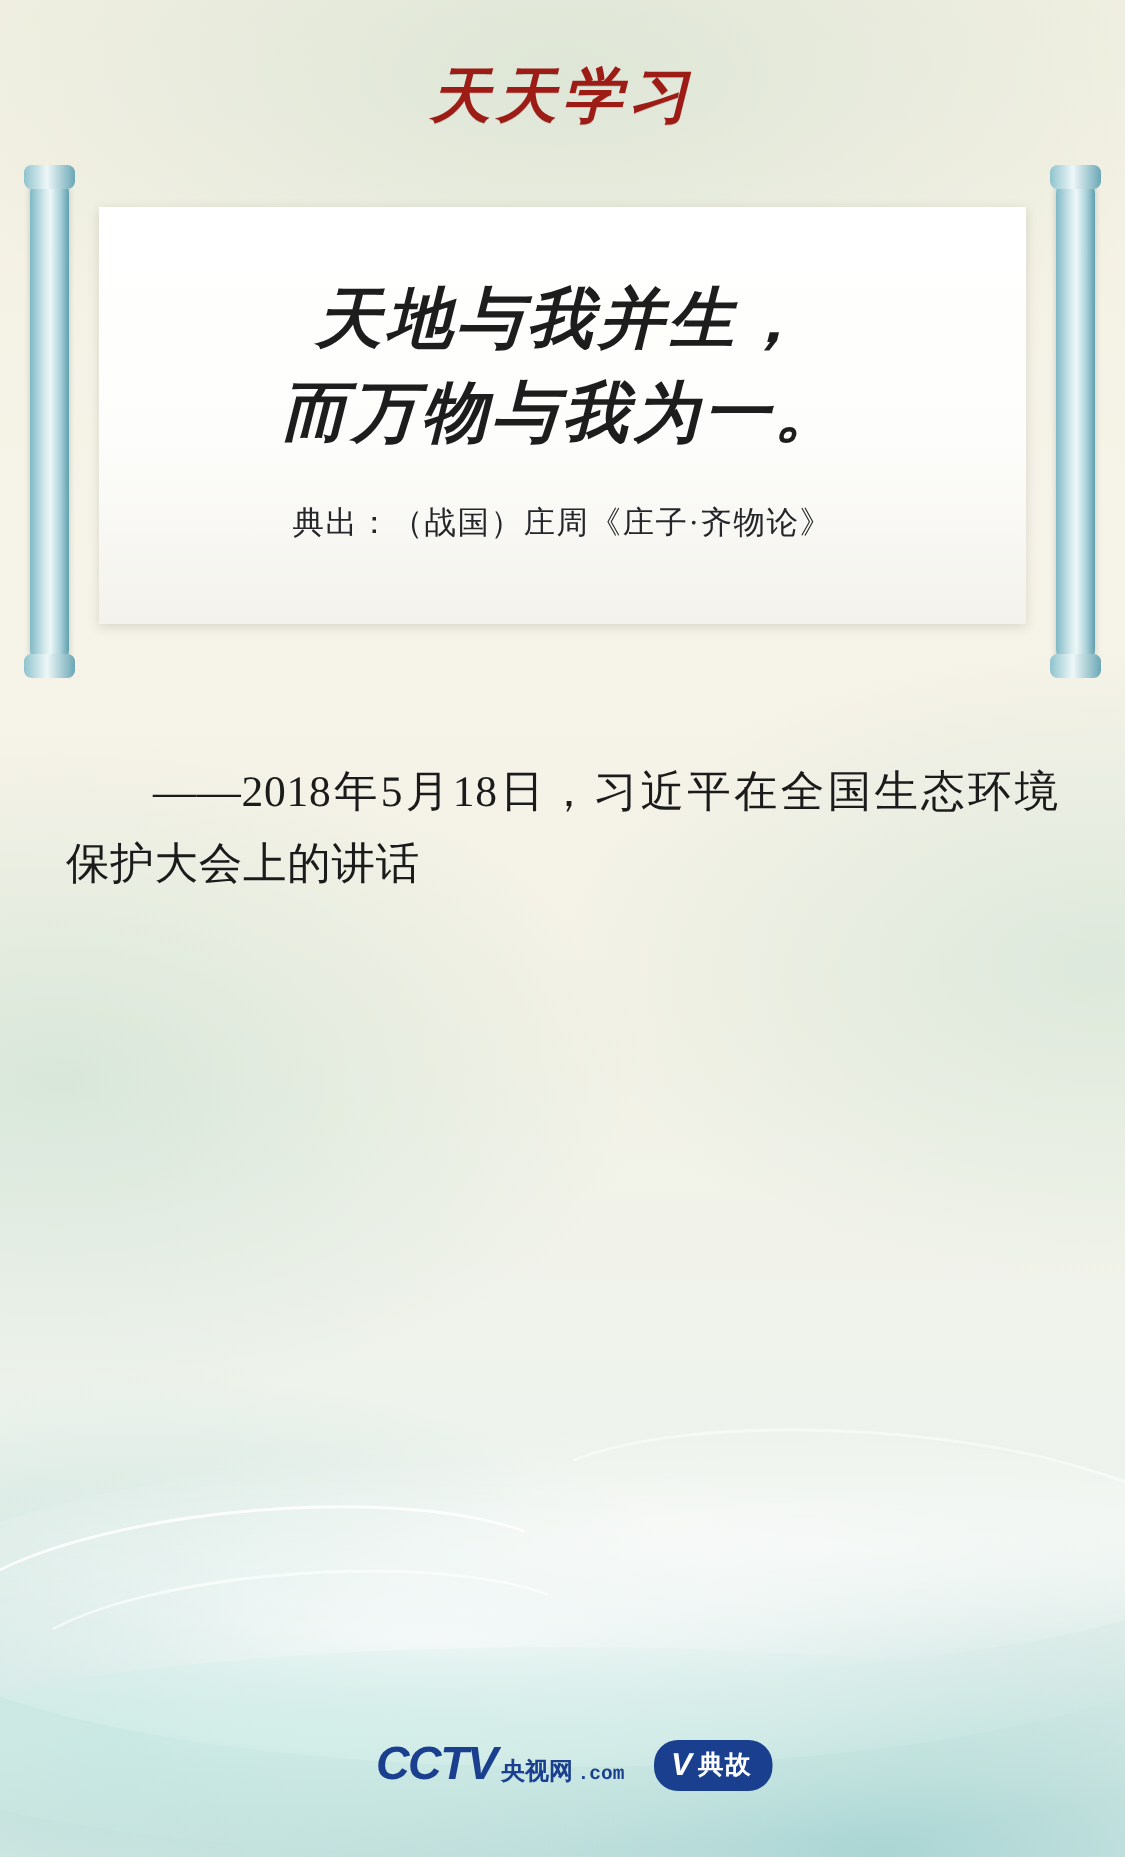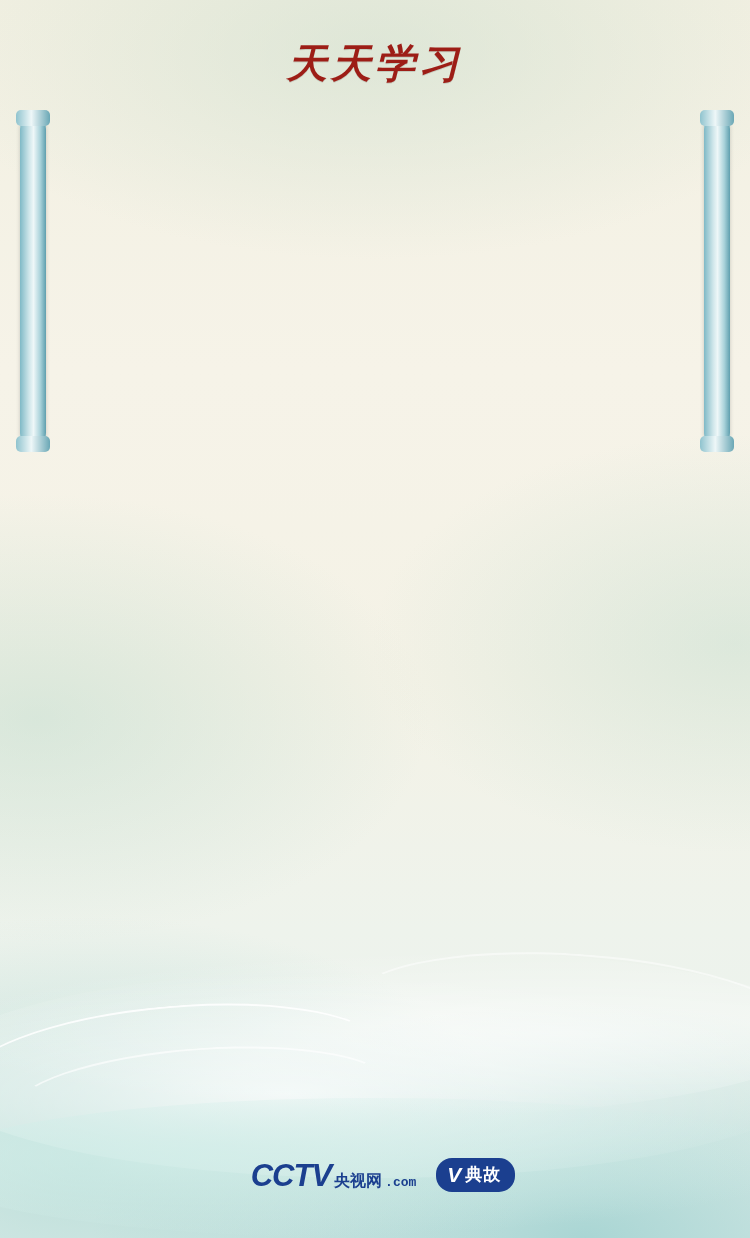--- a/index.html
+++ b/index.html
@@ -180,21 +180,21 @@
     letter-spacing: 0.5px;
   }
 
   
   .footer {
     position: absolute;
     left: 16px;
     right: 0;
     bottom: 44px;
     display: flex;
-    align-items: flex-start;
+    align-items: flex-end;
     justify-content: center;
     gap: 20px;
   }
   .cctv {
     display: flex;
     align-items: baseline;
     gap: 3px;
   }
   .cctv-mark {
     font-family: "Liberation Sans", sans-serif;
@@ -256,23 +256,31 @@
 
   <div class="header">
     <div class="rule left"></div>
     <div class="brand">天天学习</div>
     <div class="rule right"></div>
   </div>
 
   <div class="scroll-wrap">
     <div class="roller left"></div>
     <div class="roller right"></div>
+    <div class="paper">
+      <div class="quote">
+        <div class="line1">天地与我并生，</div>
+        <div class="line2">而万物与我为一。</div>
+      </div>
+      <div class="source">典出：（战国）庄周《庄子·齐物论》</div>
+    </div>
   </div>
 
   <div class="article">
+    <p class="attribution">——2018年5月18日，习近平在全国生态环境保护大会上的讲话</p>
   </div>
 
   <div class="footer">
     <div class="cctv">
       <span class="cctv-mark">CCTV</span>
       <span class="cctv-cn">央视网</span>
       <span class="cctv-com">.com</span>
     </div>
     <div class="vbadge">
       <span class="v">V</span>

